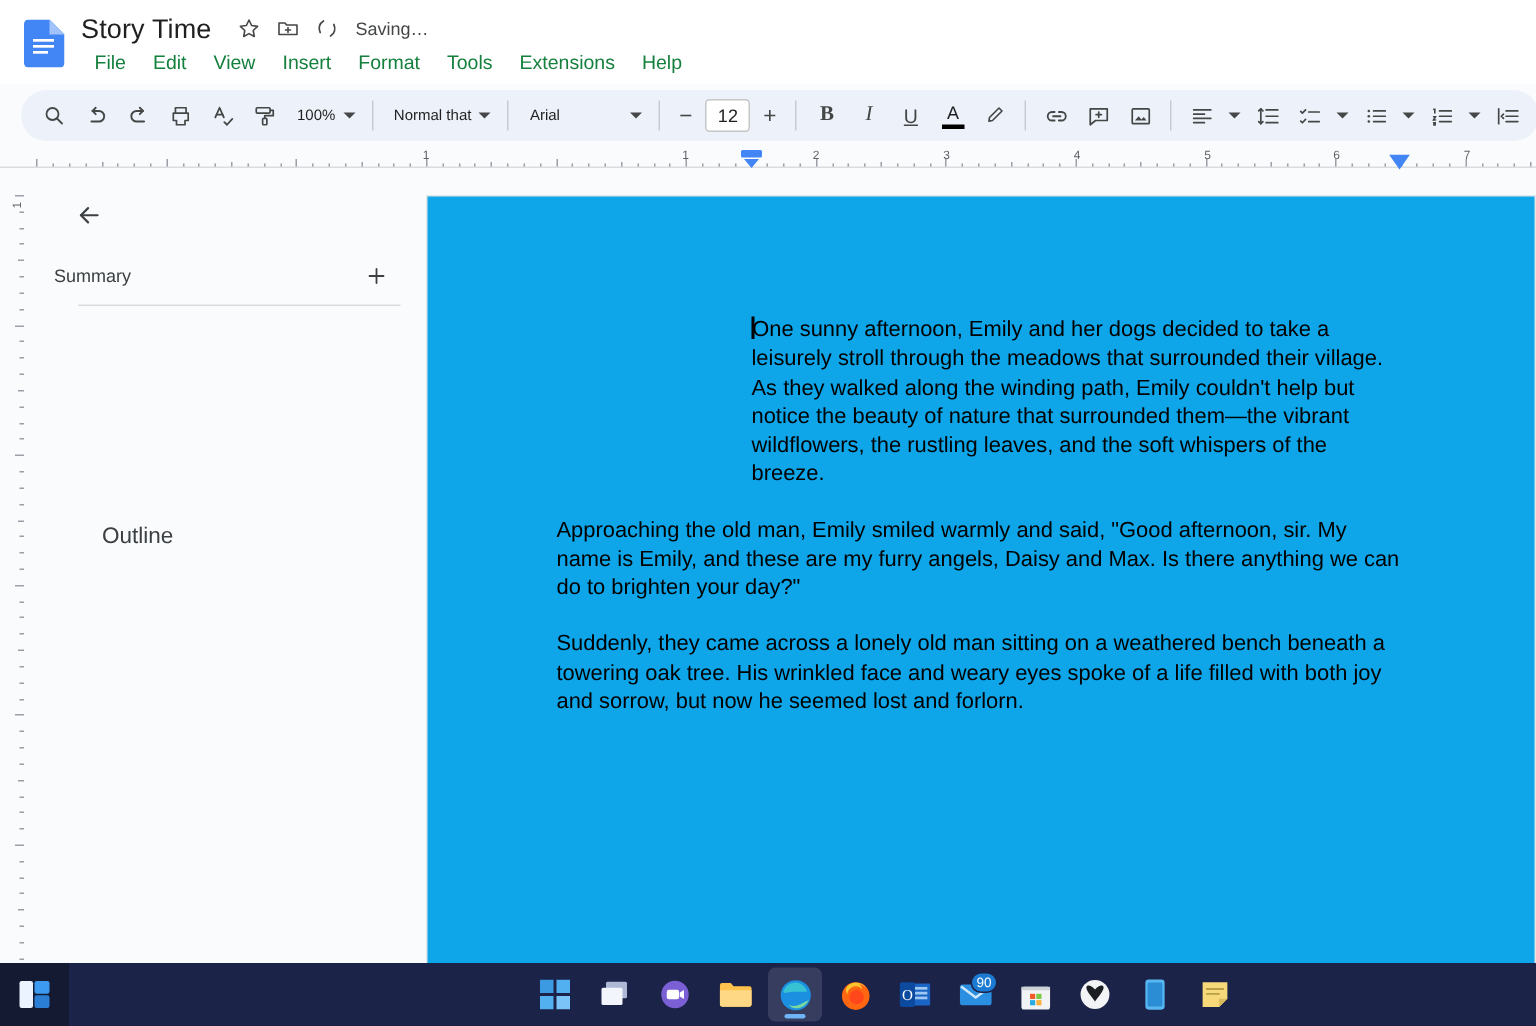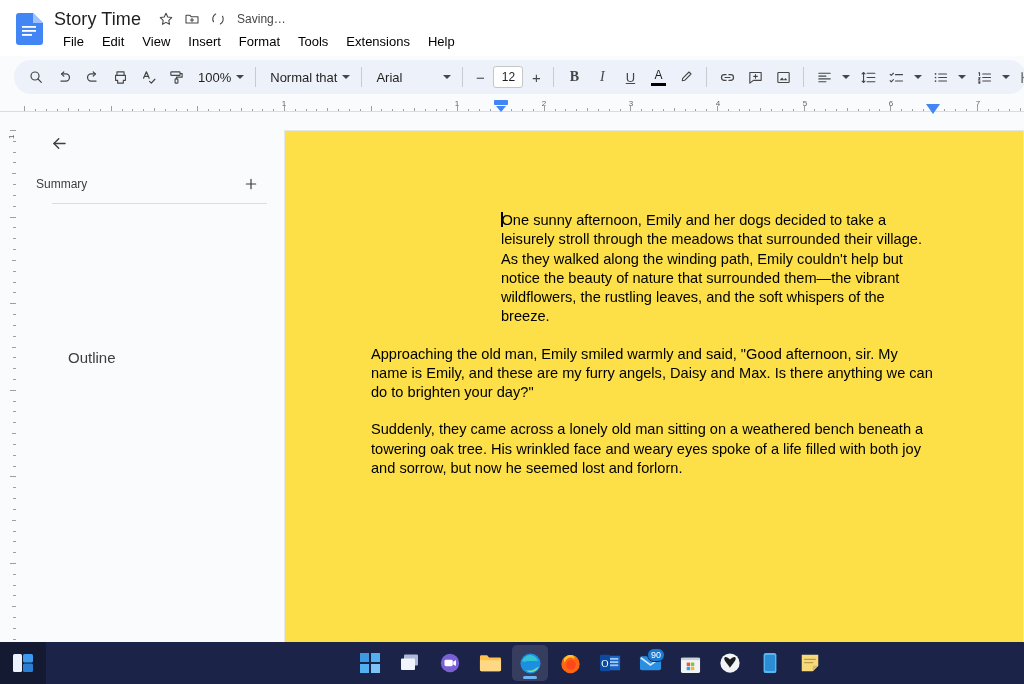--- a/index.html
+++ b/index.html
@@ -14,40 +14,40 @@
   
   .header { position: absolute; left: 0; top: 0; width: 1024px; height: 56px; background: #ffffff; }
   .doc-icon { position: absolute; left: 15px; top: 13px; width: 28px; height: 32px; }
   .doc-icon svg { display: block; }
   .title-row { position: absolute; left: 54px; top: 6px; display: flex; align-items: center; gap: 0; }
   .doc-title { font-size: 18px; color: #1f1f1f; letter-spacing: .1px; padding-right: 12px; }
   .hdr-ico { width: 26px; height: 26px; display: flex; align-items: center; justify-content: center; color: #444746; }
   .hdr-ico svg { display: block; }
   .saving { font-size: 12px; color: #444746; margin-left: 6px; white-space: nowrap; }
   .menu-row { position: absolute; left: 54px; top: 31px; display: flex; gap: 0; }
-  .menu-item { font-size: 13px; color: #000000; padding: 3px 9px; border-radius: 4px; cursor: pointer; }
+  .menu-item { font-size: 13px; color: #15803d; padding: 3px 9px; border-radius: 4px; cursor: pointer; }
 
   
   .toolbar {
     position: absolute; left: 14px; top: 60px; width: 1012px; height: 34px;
     background: #edf2fa; border-radius: 18px;
     display: flex; align-items: center; padding: 0 8px; gap: 0;
     overflow: hidden;
   }
   .tb-btn {
     width: 28px; height: 28px; border-radius: 4px;
     display: flex; align-items: center; justify-content: center;
     color: #444746; cursor: pointer; flex: 0 0 auto;
   }
   .tb-btn svg { display: block; }
   .tb-sep { width: 1px; height: 20px; background: #c7ccd1; margin: 0 6px; flex: 0 0 auto; }
   .tb-drop {
     height: 26px; display: flex; align-items: center; gap: 5px;
     padding: 0 5px 0 8px; border-radius: 4px; cursor: pointer; flex: 0 0 auto;
-    font-size: 13px; color: #1f1f1f; white-space: nowrap;
+    font-size: 10px; color: #1f1f1f; white-space: nowrap;
   }
   .caret { width: 0; height: 0; border-left: 4px solid transparent; border-right: 4px solid transparent; border-top: 4px solid #444746; }
   .fsz-wrap { display: flex; align-items: center; gap: 2px; flex: 0 0 auto; }
   .fsz-box {
     width: 30px; height: 22px; border: 1px solid #c4c7c5; border-radius: 3px;
     background: #fff; font-size: 12px; color: #1f1f1f; text-align: center; line-height: 20px;
   }
   .tb-btn.bold { font-weight: bold; font-size: 14px; font-family: "Liberation Serif", serif; }
   .tb-btn.ital { font-style: italic; font-size: 14px; font-family: "Liberation Serif", serif; }
   .tb-btn.undl { text-decoration: underline; font-size: 13px; }
@@ -74,21 +74,21 @@
   .side-summary-row { position: absolute; left: 20px; top: 58px; width: 228px; display: flex; align-items: center; justify-content: space-between; }
   .side-h { font-size: 12px; color: #3c4043; }
   .side-plus { width: 26px; height: 26px; border-radius: 50%; display: flex; align-items: center; justify-content: center; cursor: pointer; color: #3c4043; }
   .side-divider { position: absolute; left: 36px; top: 90px; width: 215px; height: 1px; background: #dadce0; }
   .side-outline { position: absolute; left: 52px; top: 236px; font-size: 15px; color: #3c4043; }
   .side-hint { position: absolute; left: 36px; top: 268px; width: 212px; font-size: 12px; line-height: 1.25;
                color: #70757a; font-style: italic; }
 
   
   .canvas { position: absolute; left: 284px; top: 112px; width: 740px; height: 530px; background: #f9fbfd; overflow: hidden; }
-  .page { position: absolute; left: 0px; top: 18px; width: 740px; height: 512px; background: #fde047;
+  .page { position: absolute; left: 0px; top: 18px; width: 740px; height: 512px; background: #0ea5e9;
           border: 1px solid #e4e7ea; border-bottom: none; }
   .doc-body { position: absolute; left: 86px; top: 80px; width: 565px; font-size: 14.6px; color: #000;
               font-family: "Liberation Sans", sans-serif; line-height: 1.32; }
   .para { margin-bottom: 18px; }
   .para.indented { margin-left: 130px; width: 435px; }
   .caret-bar { display: inline-block; width: 1.5px; height: 15px; background: #000; vertical-align: -2px; margin-right: -1px; }
 
   
   .taskbar { position: absolute; left: 0; top: 642px; width: 1024px; height: 42px; background: #1c2349; }
   .tb-left-zone { position: absolute; left: 0; top: 0; width: 46px; height: 42px; background: #151a33; }

